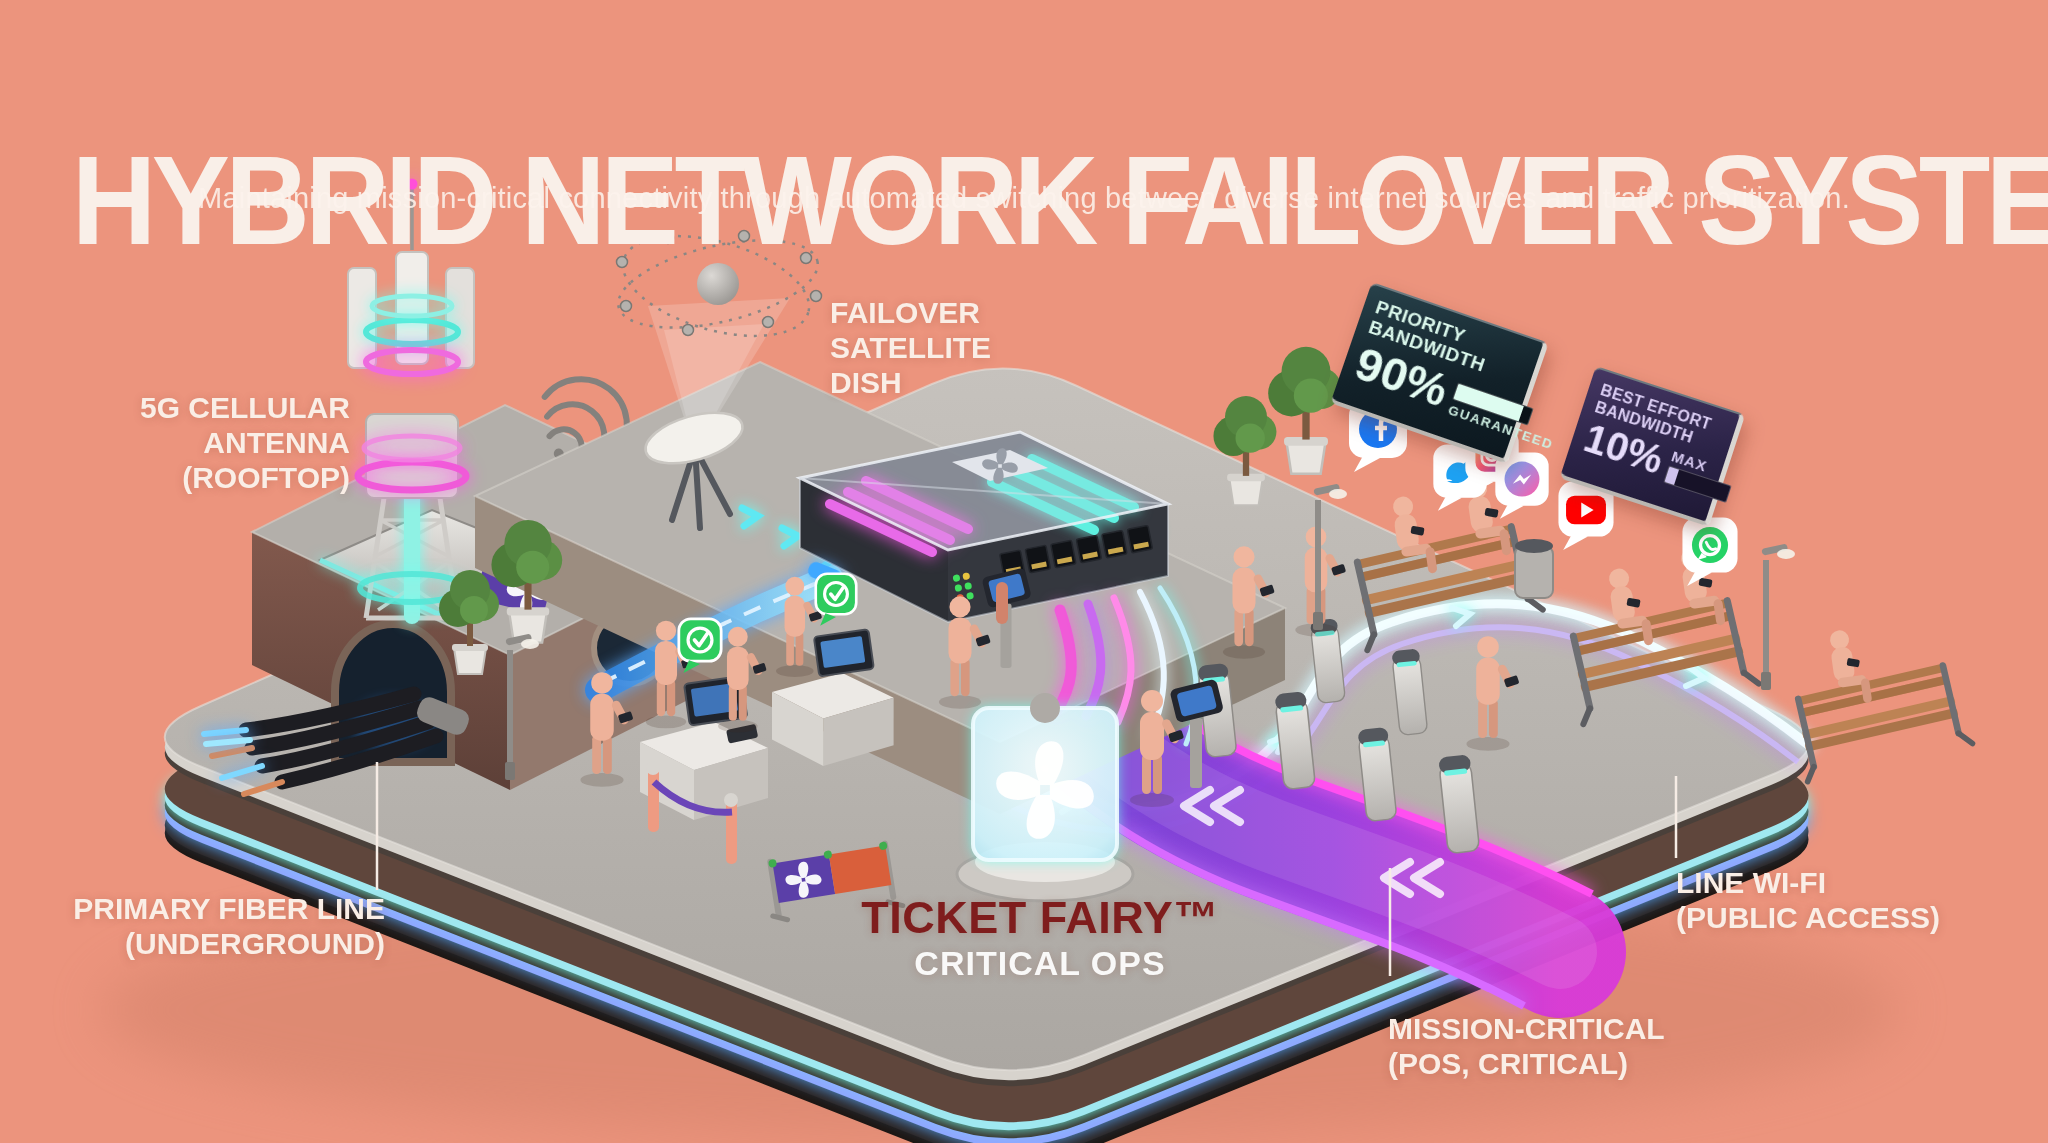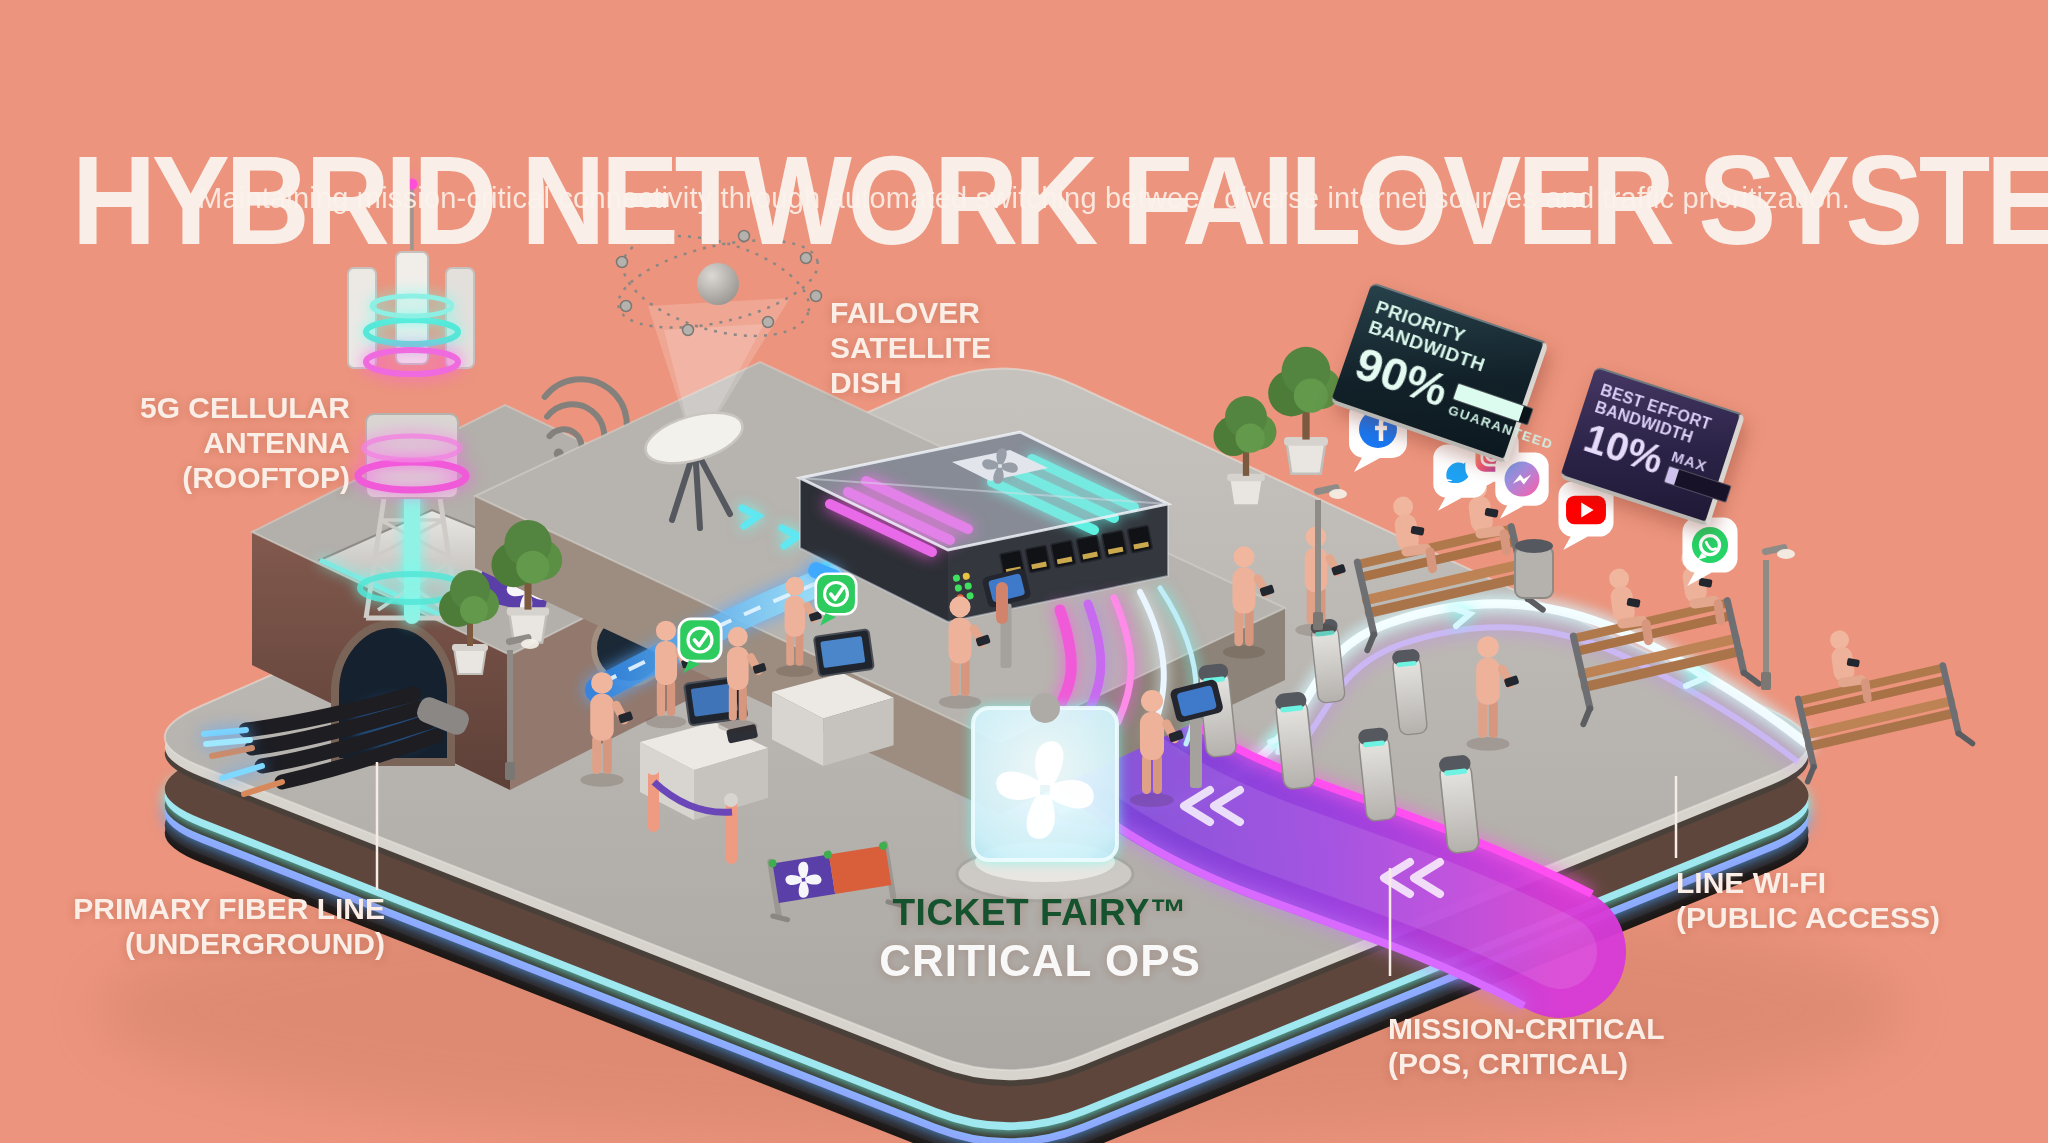--- a/index.html
+++ b/index.html
@@ -27,22 +27,22 @@
   .hero-sub{
     position:absolute;left:0;top:182px;width:2048px;text-align:center;
     font-size:29px;font-weight:400;color:rgba(252,242,236,.88);letter-spacing:.2px;
   }
   .tag{
     position:absolute;color:#faeee6;font-weight:700;font-size:30px;line-height:1.16;
     text-shadow:0 1px 8px rgba(130,60,40,.25);white-space:nowrap;
   }
   .tag.right{text-align:right;}
   .tag.center{text-align:center;}
-  .tf-line1{font-size:37px;color:#14532d;letter-spacing:.5px;}
-  .tf-line2{font-size:44px;font-weight:600;color:rgba(255,255,255,.93);letter-spacing:1px;}
+  .tf-line1{font-size:45px;color:#7f1d1d;letter-spacing:.5px;}
+  .tf-line2{font-size:34px;font-weight:600;color:rgba(255,255,255,.93);letter-spacing:1px;}
   
   .sign{position:absolute;border-radius:7px;box-shadow:6px 8px 18px rgba(120,50,35,.35);
         border-right:5px solid #d9d6d1;border-bottom:4px solid #b9b6b1;border-top:2px solid #6d7a80;}
   .sign-inner{width:100%;height:100%;box-sizing:border-box;padding:10px 12px;border-radius:5px;}
   #sign-priority{left:1372px;top:282px;width:182px;height:122px;transform:rotate(19deg);transform-origin:0 0;
         background:linear-gradient(160deg,#27414a 0%,#122129 55%,#0c181f 100%);}
   #sign-priority .t{color:#d9f6ea;font-weight:700;font-size:19px;line-height:1.1;letter-spacing:.5px;}
   #sign-priority .big{color:#e4fbf2;font-weight:700;font-size:47px;line-height:1;}
   #sign-best{left:1596px;top:366px;width:152px;height:112px;transform:rotate(18deg);transform-origin:0 0;
         background:linear-gradient(160deg,#453763 0%,#2b2347 55%,#1f1936 100%);}

